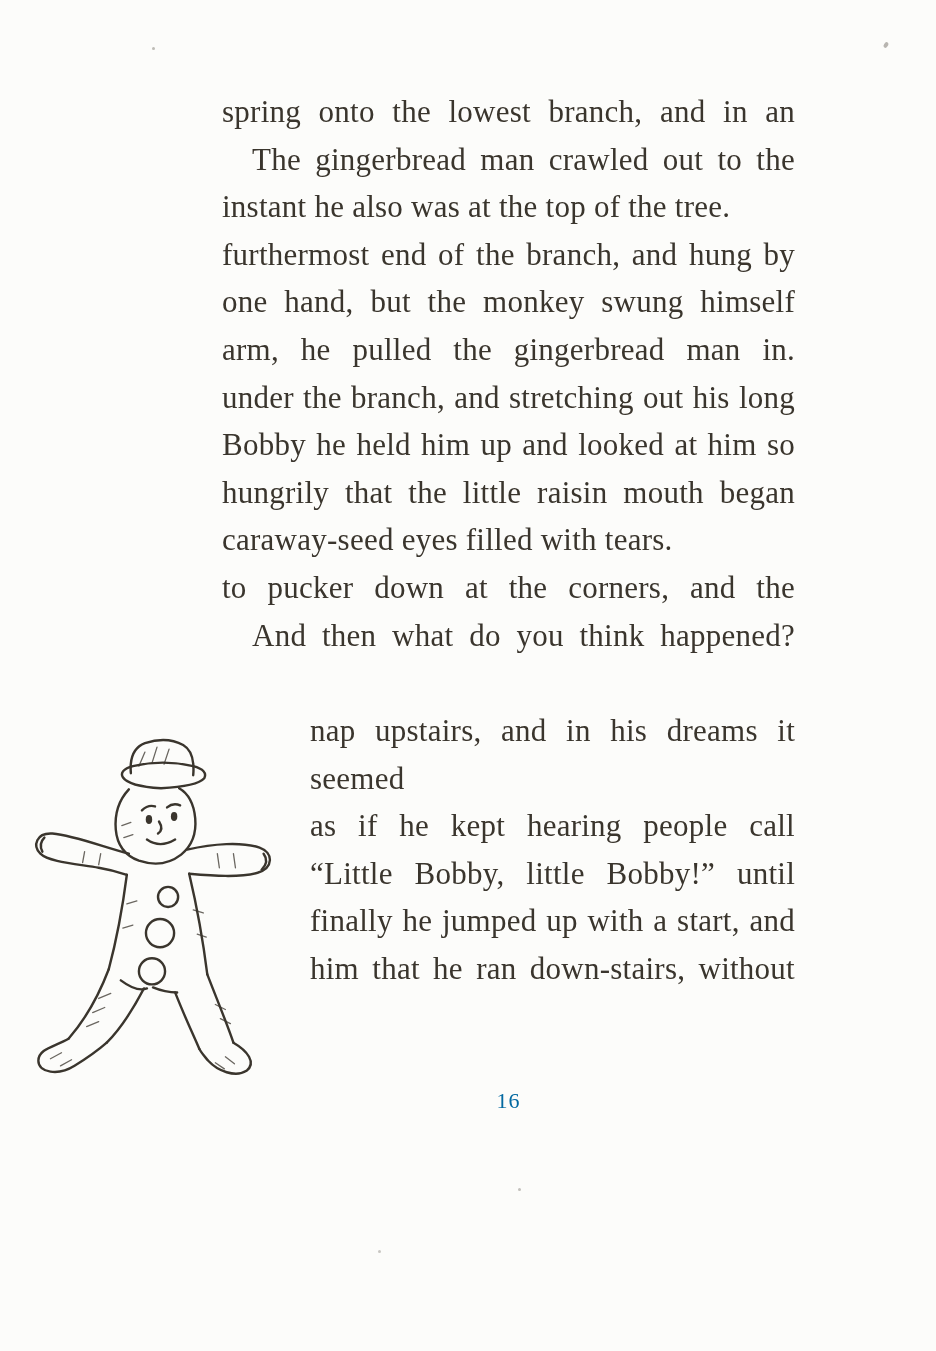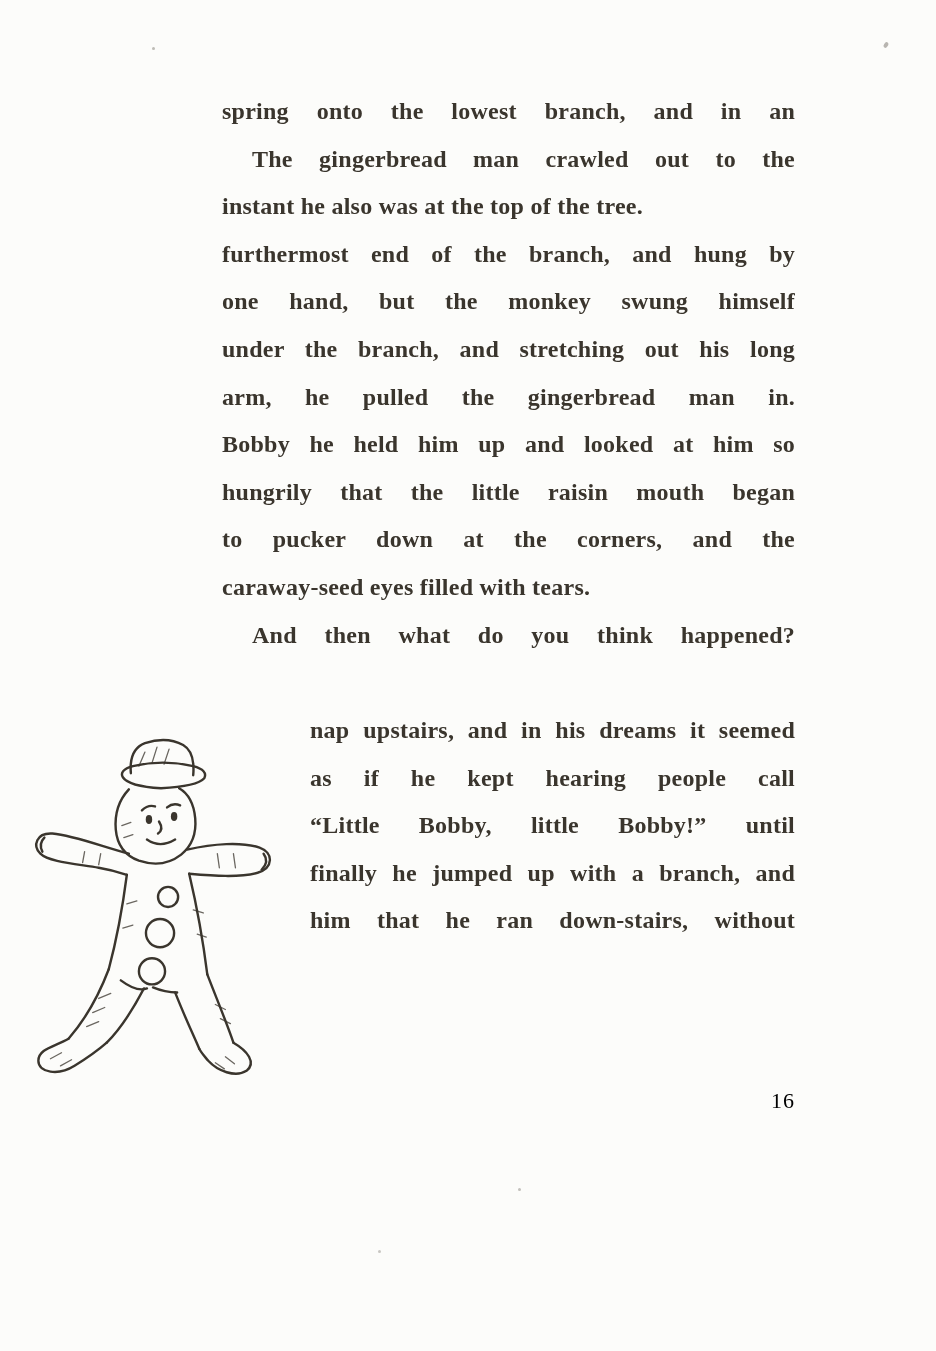--- a/index.html
+++ b/index.html
@@ -15,39 +15,38 @@
 
   .block-a {
     position: absolute;
     left: 222px; top: 88px; width: 573px;
   }
   .block-b {
     position: absolute;
     left: 310px; top: 707px; width: 485px;
   }
   .line {
-    font-size: 24px;
+    font-size: 31px;
     line-height: 47.6px;
     letter-spacing: 0.25px;
     white-space: normal;
-    font-weight: bold;
   }
   .line.j {
     text-align: justify;
     text-align-last: justify;
   }
   .line.ind { text-indent: 30px; }
 
   .pagenum {
     position: absolute;
     left: 222px; top: 1088px; width: 573px;
-    text-align: right;
+    text-align: center;
     font-size: 22px;
     letter-spacing: 1px;
-    color: #000000;
+    color: #0369a1;
   }
 
   .illustration {
     position: absolute;
     left: 26px; top: 733px;
     width: 258px; height: 364px;
   }
 
   .speck {
     position: absolute;
@@ -63,34 +62,34 @@
 <body>
 
 <div class="page">
 
   <div class="block-a">
     <div class="line j">spring onto the lowest branch, and in an</div>
     <div class="line j ind">The gingerbread man crawled out to the</div>
     <div class="line">instant he also was at the top of the tree.</div>
     <div class="line j">furthermost end of the branch, and hung by</div>
     <div class="line j">one hand, but the monkey swung himself</div>
+    <div class="line j">arm, he pulled the gingerbread man in.</div>
     <div class="line j">under the branch, and stretching out his long</div>
-    <div class="line j">arm, he pulled the gingerbread man in.</div>
     <div class="line j">Bobby he held him up and looked at him so</div>
     <div class="line j">hungrily that the little raisin mouth began</div>
+    <div class="line">caraway-seed eyes filled with tears.</div>
     <div class="line j">to pucker down at the corners, and the</div>
-    <div class="line">caraway-seed eyes filled with tears.</div>
     <div class="line j ind">And then what do you think happened?</div>
   </div>
 
   <div class="block-b">
     <div class="line j">nap upstairs, and in his dreams it seemed</div>
     <div class="line j">as if he kept hearing people call</div>
     <div class="line j">“Little Bobby, little Bobby!” until</div>
-    <div class="line j">finally he jumped up with a branch, and</div>
+    <div class="line j">finally he jumped up with a start, and</div>
     <div class="line j">him that he ran down-stairs, without</div>
   </div>
 
   <svg class="illustration" viewBox="0 0 256 362" aria-hidden="true">
     <g fill="none" stroke="#3a352d" stroke-width="2.4" stroke-linecap="round" stroke-linejoin="round">
 
       <path d="M104 40 Q102 16 118 10 Q140 3 156 12 Q168 19 166 42"></path>
 
       <path d="M96 44 Q92 37 106 33 Q136 26 166 33 Q181 37 177 45 Q170 53 134 55 Q102 53 96 44 Z"></path>
 

